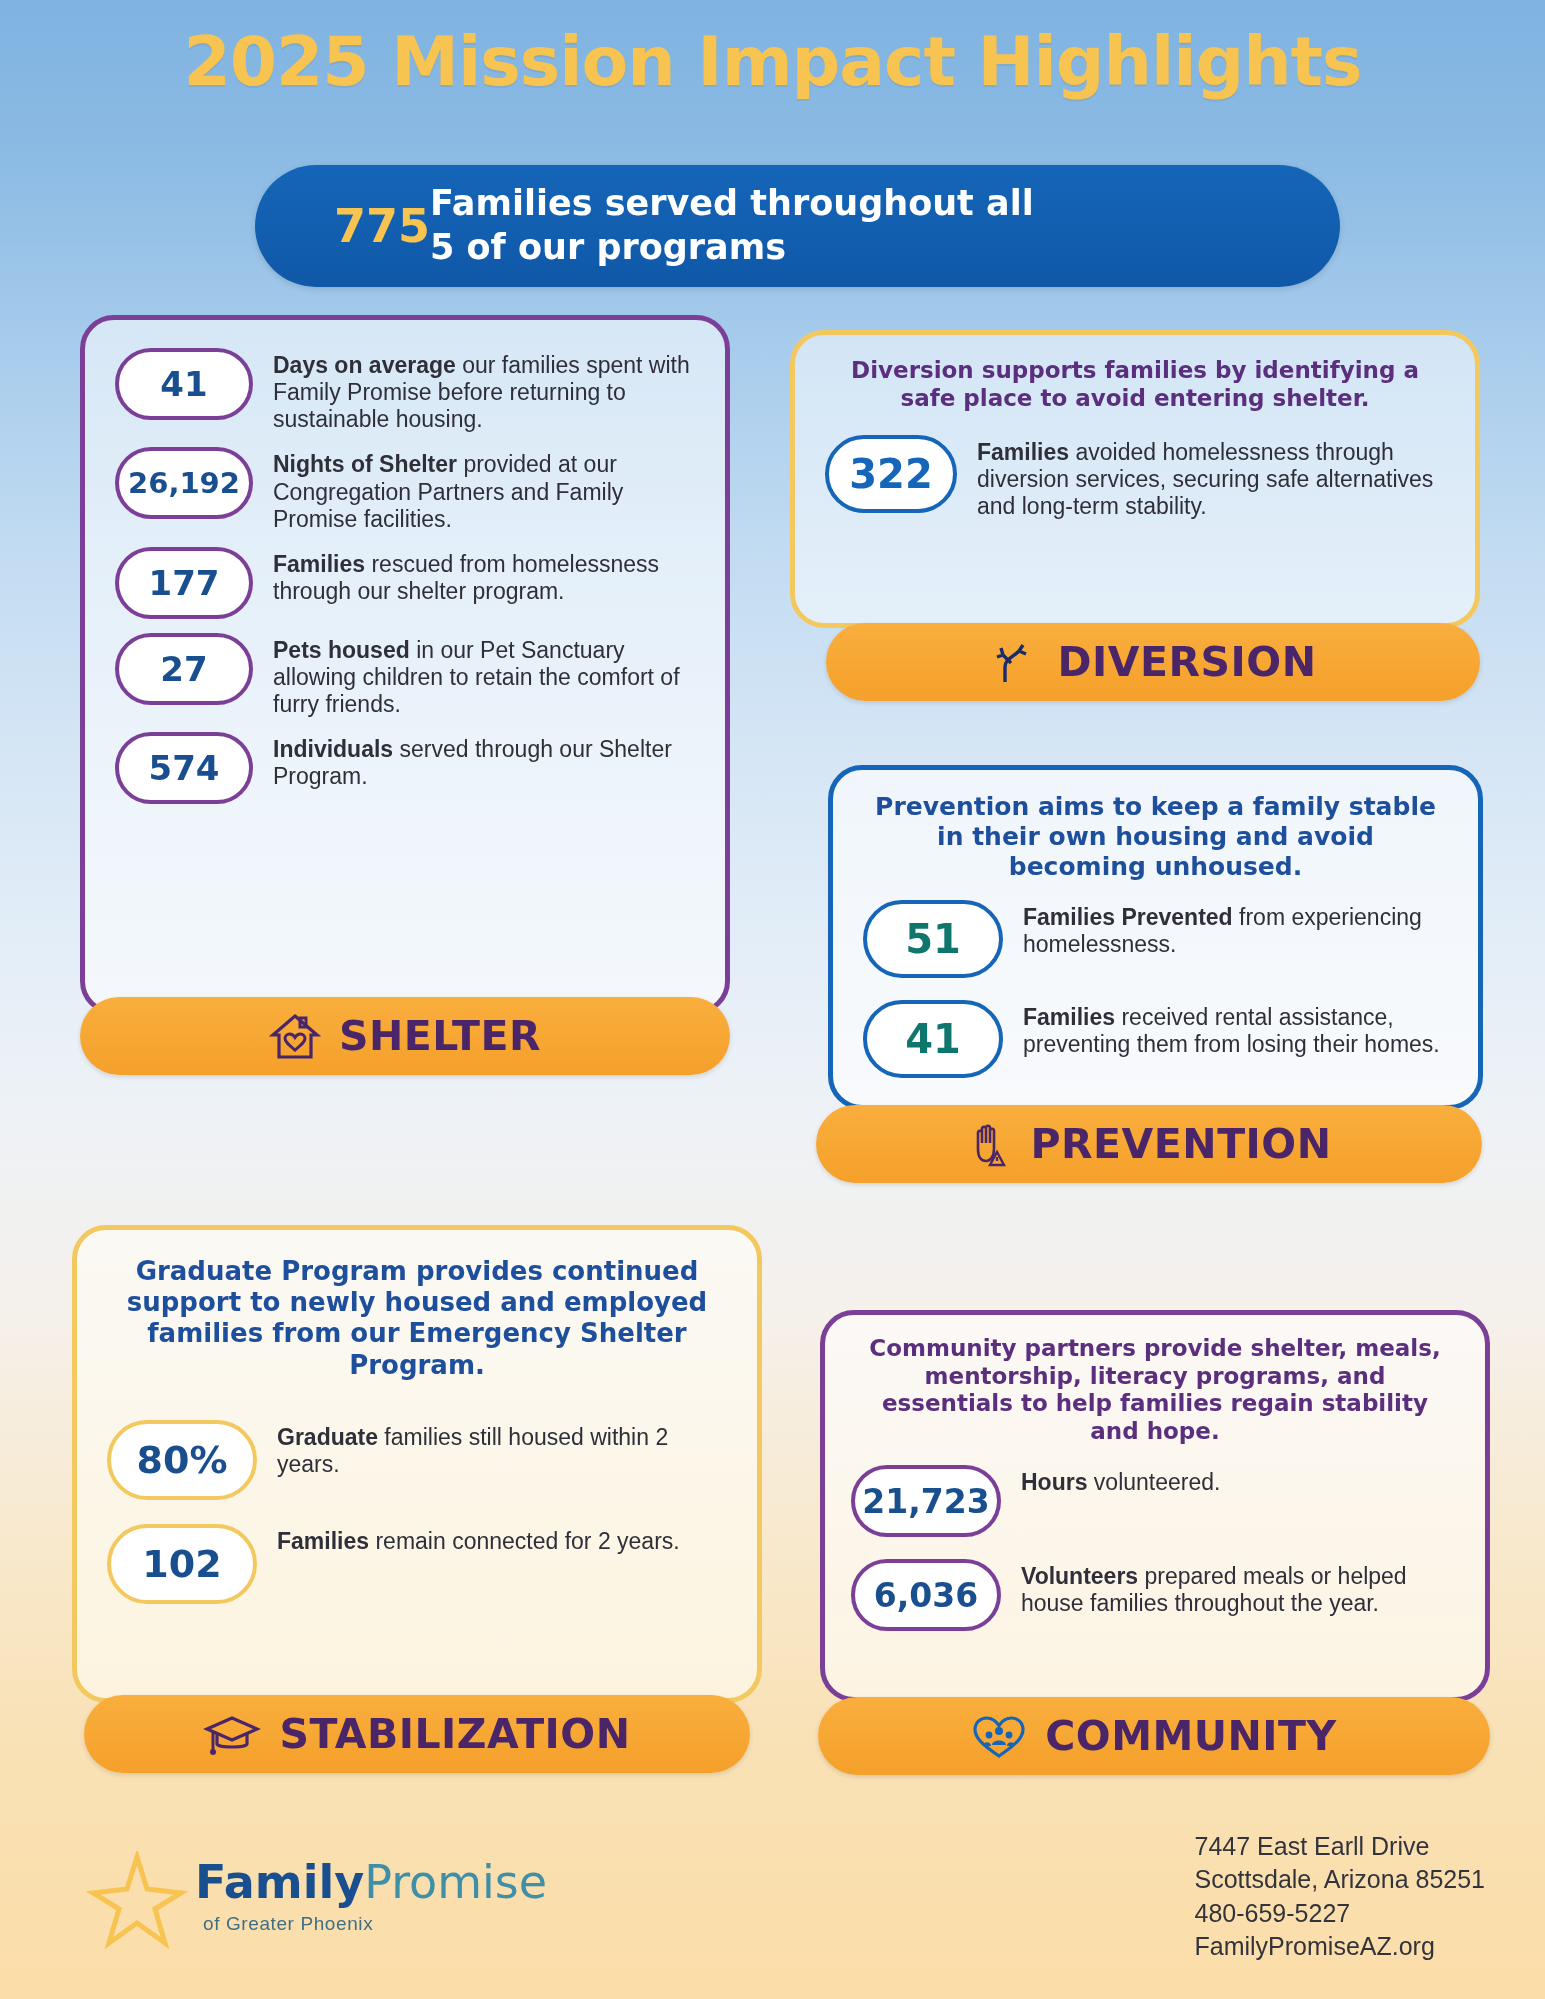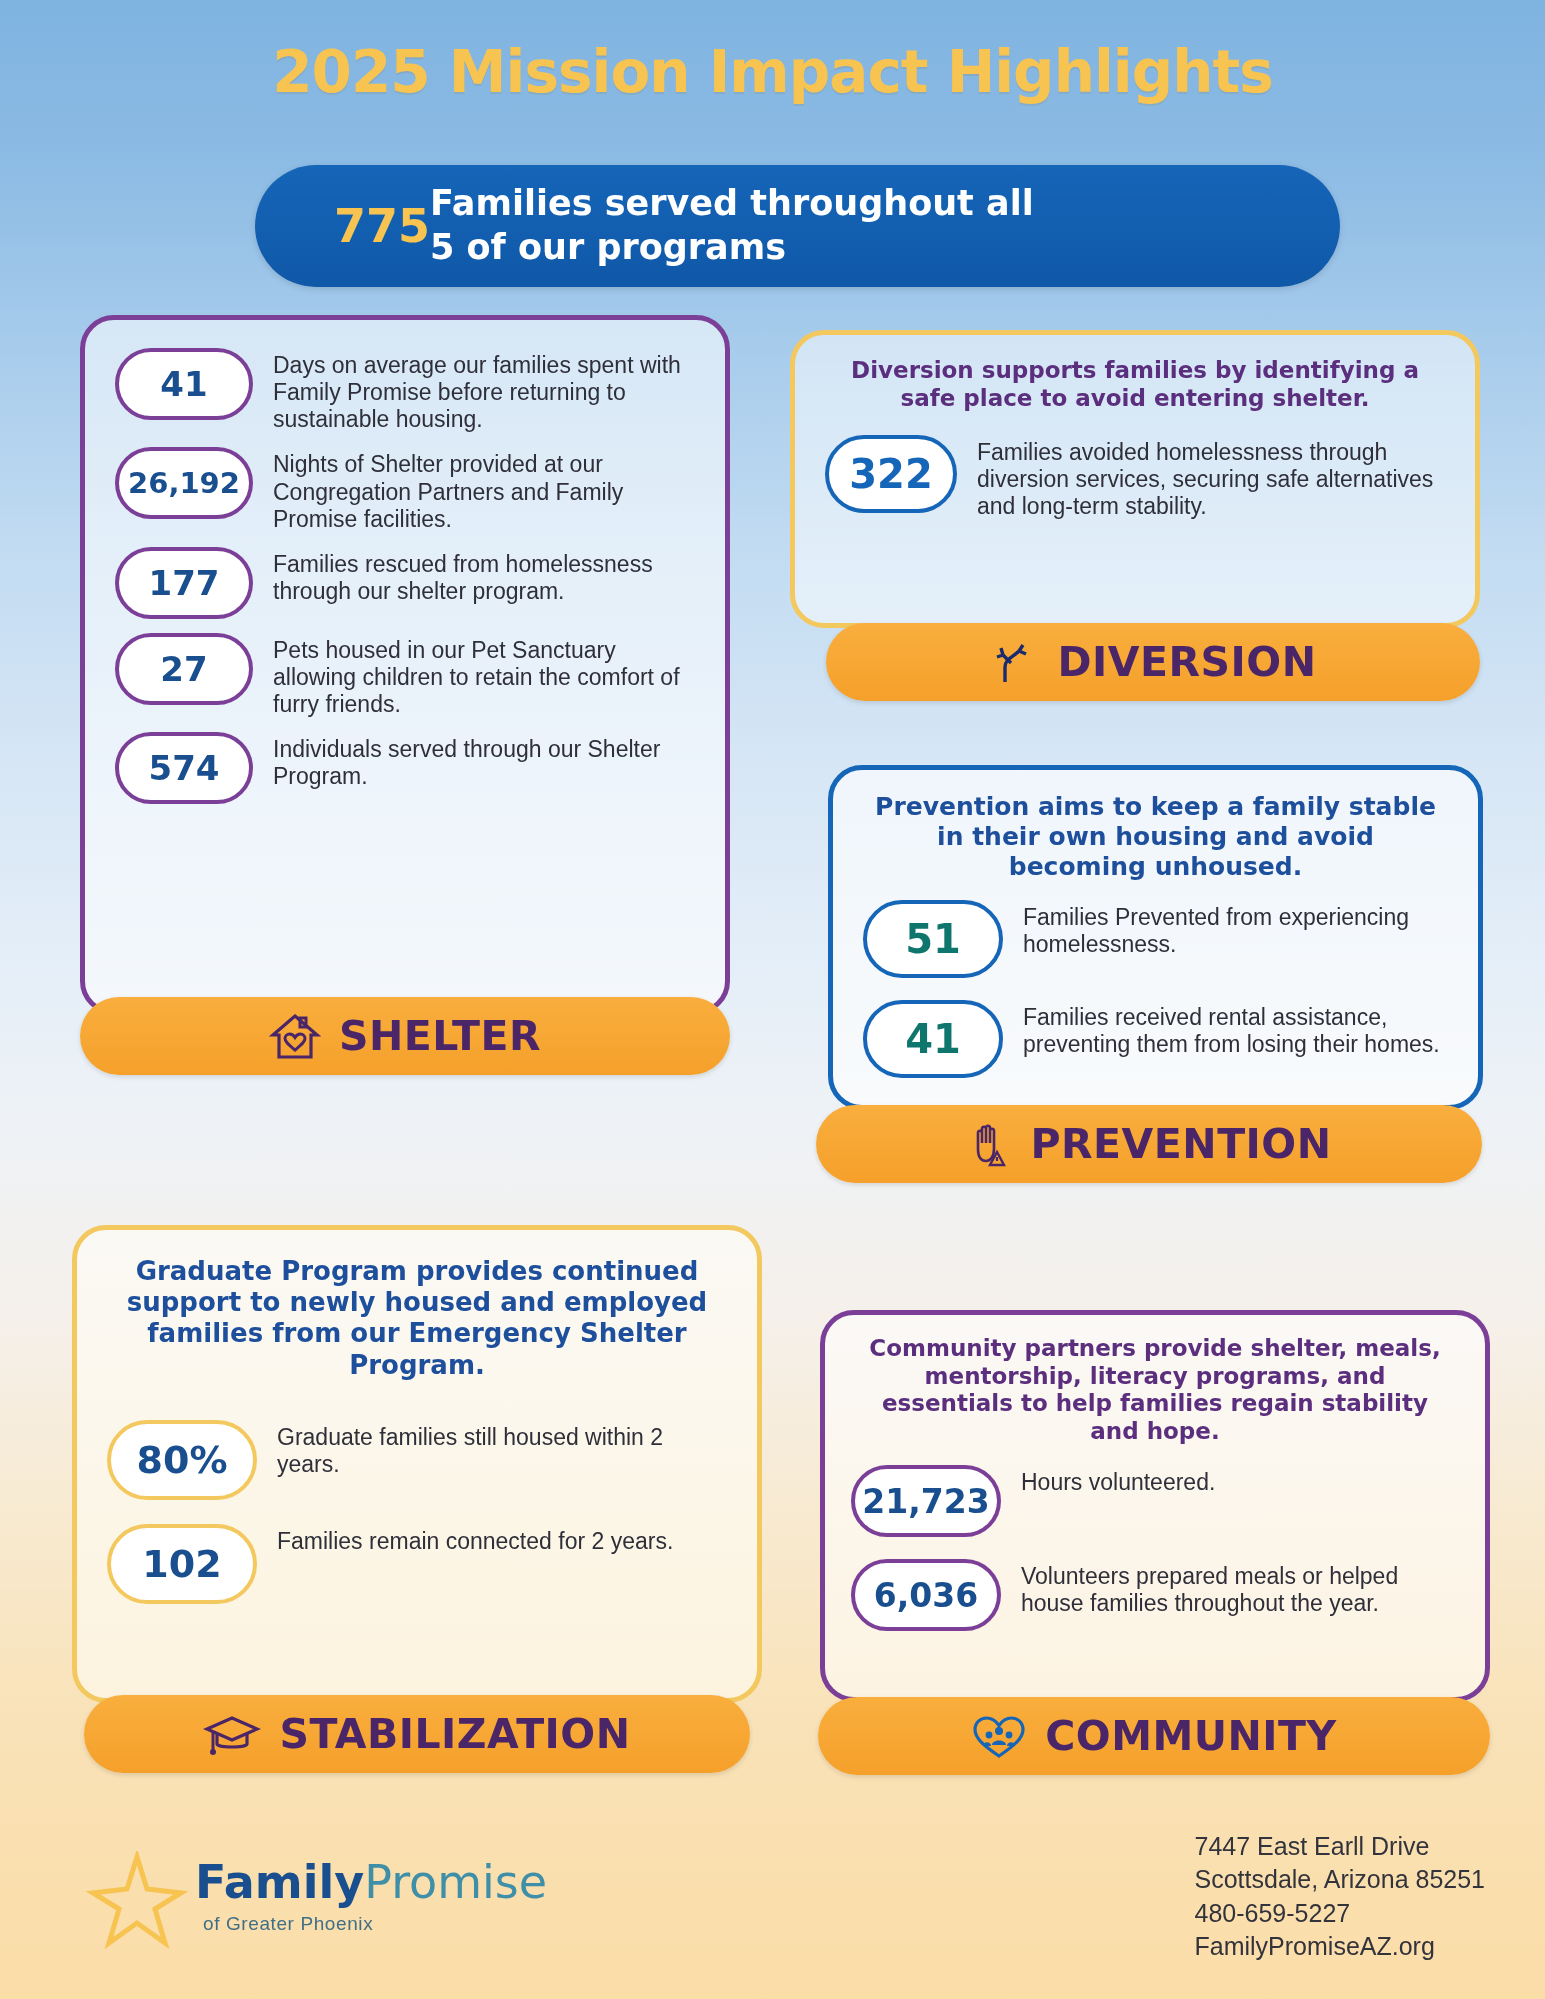--- a/index.html
+++ b/index.html
@@ -9,23 +9,23 @@
     font-family:"Liberation Sans", sans-serif;
     background:linear-gradient(180deg,
       #7fb3e0 0%, #8cbbe4 8%, #a9cdec 18%, #c3dcf2 28%,
       #d6e6f5 38%, #e4eef8 48%, #eef2f6 56%, #f5f0ea 66%,
       #f8ead0 76%, #f9e2b8 86%, #fadfae 94%, #fbdda8 100%);
     overflow:hidden;
   }
 
   
   .title {
-    position:absolute; left:0; right:0; top:38px;
+    position:absolute; left:0; right:0; top:22px;
     text-align:center;
-    font-size:58px; font-weight:bold; letter-spacing:-1px;
+    font-size:68px; font-weight:bold; letter-spacing:-1px;
     color:#f7c451;
     font-family:"DejaVu Sans", sans-serif;
     text-shadow:0 2px 0 rgba(120,90,20,0.12);
   }
 
   
   .banner {
     position:absolute; left:255px; top:165px; width:1085px; height:122px;
     background:linear-gradient(180deg,#1565b8 0%,#1058a8 100%);
     border-radius:61px;
@@ -73,21 +73,21 @@
     background:#ffffff;
     display:flex; align-items:center; justify-content:center;
     font-family:"DejaVu Sans", sans-serif;
     font-weight:bold;
   }
   .stat-text {
     padding-left:20px; padding-top:4px;
     font-size:23px; line-height:1.18; color:#2f2f3a;
     font-family:"Liberation Sans", sans-serif;
   }
-  .stat-text b { font-weight:normal; }
+  .stat-text b { font-weight:bold; }
   .intro {
     text-align:center; font-weight:bold; line-height:1.2;
     font-family:"DejaVu Sans", sans-serif;
   }
 
   
   #shelter { left:80px; top:315px; width:650px; height:760px; }
   #shelter .card-body { border-color:#7b3f98; height:700px; background:rgba(255,255,255,0.55); }
   #shelter .pill { border-color:#7b3f98; color:#1a4f8f; }
   #shelter .footer-bar { left:80px; top:682px; width:632px; }

